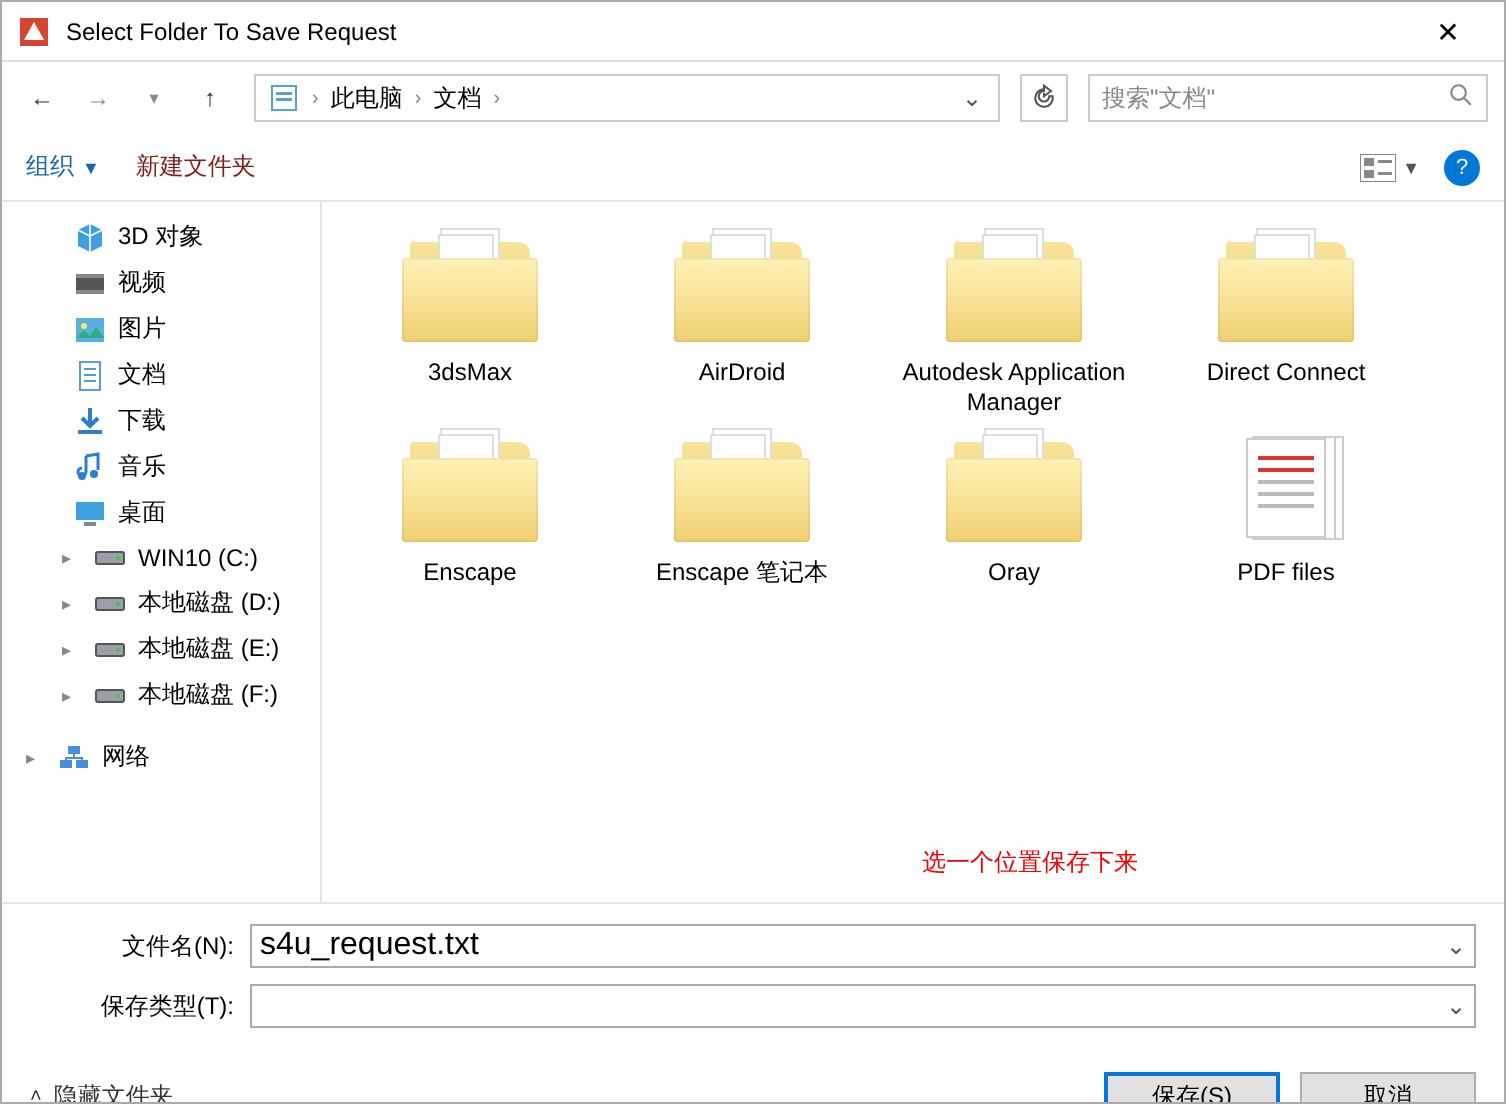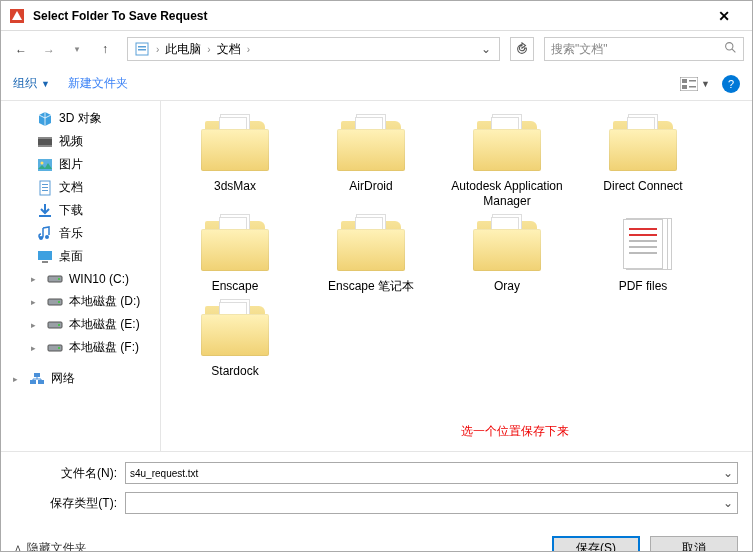--- a/index.html
+++ b/index.html
@@ -1,35 +1,35 @@
 <!DOCTYPE html>
 <html><head>
 <meta charset="utf-8">
 <style>
 * { margin: 0; padding: 0; box-sizing: border-box; font-family: "Microsoft YaHei", "Segoe UI", sans-serif; font-size: 12px; }
 body { background: #fff; width: 753px; height: 552px; overflow: hidden; border: 1px solid #aaa; }
-.titlebar { display: flex; align-items: center; height: 30px; padding: 0 8px; border-bottom: 1px solid #ddd; font-weight: bold; }
+.titlebar { display: flex; align-items: center; height: 30px; padding: 0 8px; border-bottom: 1px solid #ddd; }
 .titlebar .app-icon { width: 16px; height: 16px; margin-right: 8px; }
 .titlebar .title { flex: 1; }
 .titlebar .close { width: 40px; text-align: center; font-size: 14px; cursor: default; }
 .navbar { display: flex; align-items: center; height: 36px; padding: 0 8px; gap: 4px; }
 .nav-btn { width: 24px; height: 24px; display: flex; align-items: center; justify-content: center; color: #888; }
 .nav-btn.enabled { color: #333; }
 .addrbar { flex: 1; display: flex; align-items: center; border: 1px solid #ccc; height: 24px; margin: 0 6px; padding: 0 2px; }
 .addrbar .seg { padding: 0 4px; display: flex; align-items: center; gap: 2px; }
 .addrbar .chev { color: #888; font-size: 10px; padding: 0 2px; }
 .addrbar .spacer { flex: 1; }
 .addrbar .drop { padding: 0 6px; color: #555; }
 .refresh { width: 24px; height: 24px; border: 1px solid #ccc; display: flex; align-items: center; justify-content: center; margin-right: 6px; }
 .searchbox { width: 200px; border: 1px solid #ccc; height: 24px; display: flex; align-items: center; padding: 0 6px; color: #888; }
 .searchbox .sicon { margin-left: auto; }
 .toolbar { display: flex; align-items: center; height: 34px; padding: 0 12px; border-bottom: 1px solid #e5e5e5; gap: 30px; }
 .toolbar .tleft { display: flex; align-items: center; gap: 18px; }
 .toolbar .org { color: #1a66b3; display: flex; align-items: center; gap: 4px; }
-.toolbar .new { color: #3b82f6; }
+.toolbar .new { color: #7f1d1d; }
 .toolbar .right { margin-left: auto; display: flex; align-items: center; gap: 12px; }
 .viewbtn { display: flex; align-items: center; gap: 3px; color: #333; }
 .help { width: 18px; height: 18px; border-radius: 50%; background: #0078d7; color: #fff; display: flex; align-items: center; justify-content: center; font-size: 11px; }
 .body { display: flex; height: 350px; justify-content: center; }
 .sidebar { width: 160px; border-right: 1px solid #e5e5e5; overflow-y: auto; padding: 6px 0; }
 .sb-item { display: flex; align-items: center; gap: 6px; padding: 3px 4px 3px 20px; white-space: nowrap; }
 .sb-item.deep { padding-left: 30px; }
 .sb-expand { width: 10px; color: #888; font-size: 9px; }
 .sb-icon { width: 16px; height: 16px; display: inline-flex; align-items: center; justify-content: center; }
 .content { flex: 1; position: relative; overflow: auto; padding: 14px 10px 0 10px; }
@@ -41,21 +41,21 @@
 .folder-icon .papers { position: absolute; left: 20px; top: 2px; width: 28px; height: 22px; background: #fff; border: 1px solid #ddd; box-shadow: 2px -2px 0 #fff, 2px -2px 0 1px #ddd; }
 .pdf-icon { width: 72px; height: 58px; display:flex; align-items:center; justify-content:center; }
 .pdf-icon .sheet { width: 40px; height: 50px; background:#fff; border:1px solid #ccc; box-shadow: 4px 0 0 #fff, 4px 0 0 1px #ccc, 8px 0 0 #fff, 8px 0 0 1px #ccc; position:relative;}
 .pdf-icon .sheet::after { content:""; position:absolute; left:5px; right:5px; top:8px; height:2px; background:#d33; box-shadow: 0 6px 0 #d33, 0 12px 0 #bbb, 0 18px 0 #bbb, 0 24px 0 #bbb; }
 .item .label { margin-top: 6px; line-height: 1.25; word-break: break-word; }
 .annotation { position: absolute; left: 300px; top: 322px; color: #e00; font-size: 12px; }
 .bottom { border-top: 1px solid #e5e5e5; padding: 10px 14px 6px 14px; }
 .form-row { display: flex; align-items: center; margin-bottom: 8px; }
 .form-row .lbl { width: 110px; text-align: right; padding-right: 8px; }
 .form-row .field { flex: 1; border: 1px solid #aaa; height: 22px; display: flex; align-items: center; padding: 0 4px; background: #fff; }
-.form-row .field input { border: none; outline: none; flex: 1; font-size: 10px; }
+.form-row .field input { border: none; outline: none; flex: 1; font-size: 16px; }
 .form-row .field .dd { color: #555; padding-left: 6px; }
 .footer { display: flex; align-items: center; padding: 8px 14px; }
 .footer .hide { display: flex; align-items: center; gap: 6px; color: #333; }
 .footer .btns { margin-left: auto; display: flex; gap: 10px; }
 .footer button { width: 88px; height: 24px; background: #e1e1e1; border: 1px solid #adadad; cursor: default; }
 .footer button.primary { border: 1px solid #0078d7; box-shadow: inset 0 0 0 1px #0078d7; }
 .svg-icon { width:16px; height:16px; }
 </style>
 </head>
 <body>
@@ -327,28 +327,20 @@
             <div class="front"></div>
           </div>
           <div class="label">Oray</div>
         </div>
         <div class="item">
           <div class="pdf-icon">
             <div class="sheet"></div>
           </div>
           <div class="label">PDF files</div>
         </div>
-        <div class="item">
-          <div class="folder-icon">
-            <div class="back"></div>
-            <div class="papers"></div>
-            <div class="front"></div>
-          </div>
-          <div class="label">Stardock</div>
-        </div>
       </div>
     <div class="annotation">选一个位置保存下来</div>
   </div>
 </div>
 
 <div class="bottom">
   <div class="form-row">
     <div class="lbl">文件名(N):</div>
     <div class="field">
       <input type="text" value="s4u_request.txt" style="">

